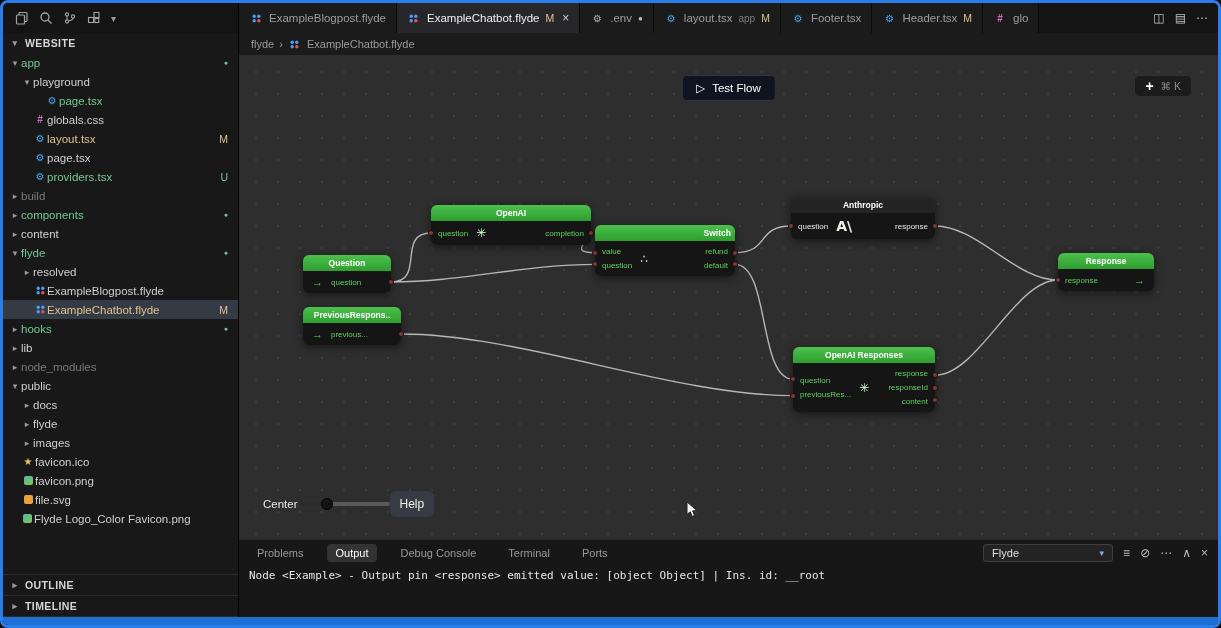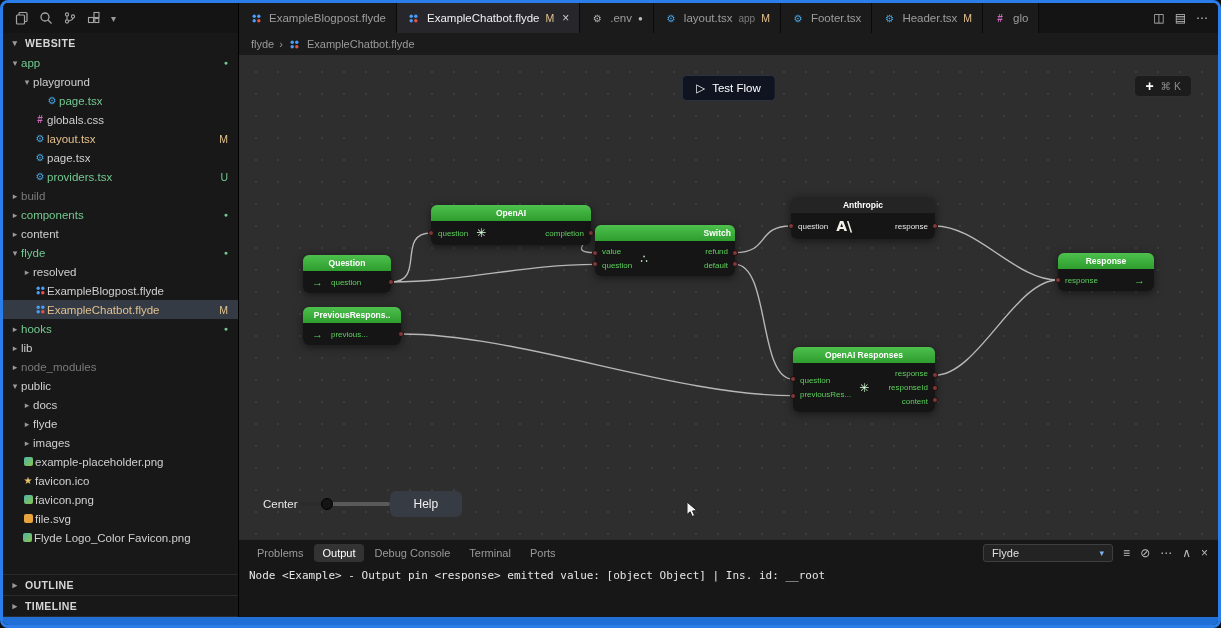--- a/index.html
+++ b/index.html
@@ -89,29 +89,29 @@
                   border-radius:5px; padding:4px 10px; display:flex; gap:7px; align-items:center; cursor:pointer; }
   .add-node-btn .plus { color:#fff; font-weight:bold; font-size:14px; line-height:12px; }
   .add-node-btn .kbd { color:#8a8a8a; font-size:10.5px; }
 
   .zoom-bar { position:absolute; left:24px; bottom:22px; display:flex; align-items:center; }
   .zoom-label { color:#e8e8e8; font-size:11.5px; }
   .zoom-track { position:relative; width:92px; height:4px; border-radius:2px; background:#5a5a5a; cursor:pointer; }
   .zoom-fill { position:absolute; left:0; top:0; bottom:0; border-radius:2px; background:#2b2b2b; }
   .zoom-knob { position:absolute; top:50%; transform:translate(-50%,-50%); width:12px; height:12px;
                border-radius:50%; background:#141414; border:1px solid #000; }
-  .help-btn { background:#373c44; color:#f0f0f0; border:none; border-radius:6px; padding:6px 24px;
+  .help-btn { background:#373c44; color:#f0f0f0; border:none; border-radius:6px; padding:6px 10px;
               font-size:12px; cursor:pointer; font-family:inherit; }
 
   .mouse-cursor { position:absolute; pointer-events:none; }
 
   
   .panel { flex:0 0 auto; height:78px; background:#171717; border-top:1px solid #2a2a2a;
            display:flex; flex-direction:column; }
-  .panel-tabs { display:flex; align-items:center; gap:3px; padding:4px 10px; }
+  .panel-tabs { display:flex; align-items:center; gap:16px; padding:4px 10px; }
   .ptab { color:#9a9a9a; font-size:11px; padding:3px 8px; border-radius:4px; cursor:pointer; white-space:nowrap; }
   .ptab.active { background:#333; color:#fff; }
   .panel-right { margin-left:auto; display:flex; align-items:center; gap:10px; }
   .channel-select { display:flex; align-items:center; gap:20px; background:#232323; border:1px solid #3f3f3f;
                     border-radius:3px; padding:2px 8px; color:#e0e0e0; font-size:11px; min-width:130px; cursor:pointer; }
   .channel-select .sel-chev { margin-left:auto; color:#7fb2f0; font-size:9px; }
   .panel-right .picon { color:#bdbdbd; font-size:12px; cursor:pointer; }
   .console { flex:1; padding:2px 10px; font-family:"DejaVu Sans Mono","Liberation Mono",monospace;
              font-size:11px; color:#e6e6e6; line-height:16px; white-space:nowrap; overflow:hidden; }
 
@@ -326,27 +326,20 @@
           <div class="trow" style="padding-left: 18px;">
             <span class="chev">▸</span>
             <span class="tlabel ">flyde</span>
           </div>
           <div class="trow" style="padding-left: 18px;">
             <span class="chev">▸</span>
             <span class="tlabel ">images</span>
           </div>
           <div class="trow" style="padding-left: 6px;">
             <span class="chev"></span>
-            <span class="ficon">
-              <span class="img-icon"></span>
-            </span>
-            <span class="tlabel ">example-placeholder.png</span>
-          </div>
-          <div class="trow" style="padding-left: 6px;">
-            <span class="chev"></span>
             <span class="ficon" style="color: rgb(233, 196, 106);">★</span>
             <span class="tlabel ">favicon.ico</span>
           </div>
           <div class="trow" style="padding-left: 6px;">
             <span class="chev"></span>
             <span class="ficon">
               <span class="img-icon"></span>
             </span>
             <span class="tlabel ">favicon.png</span>
           </div>

